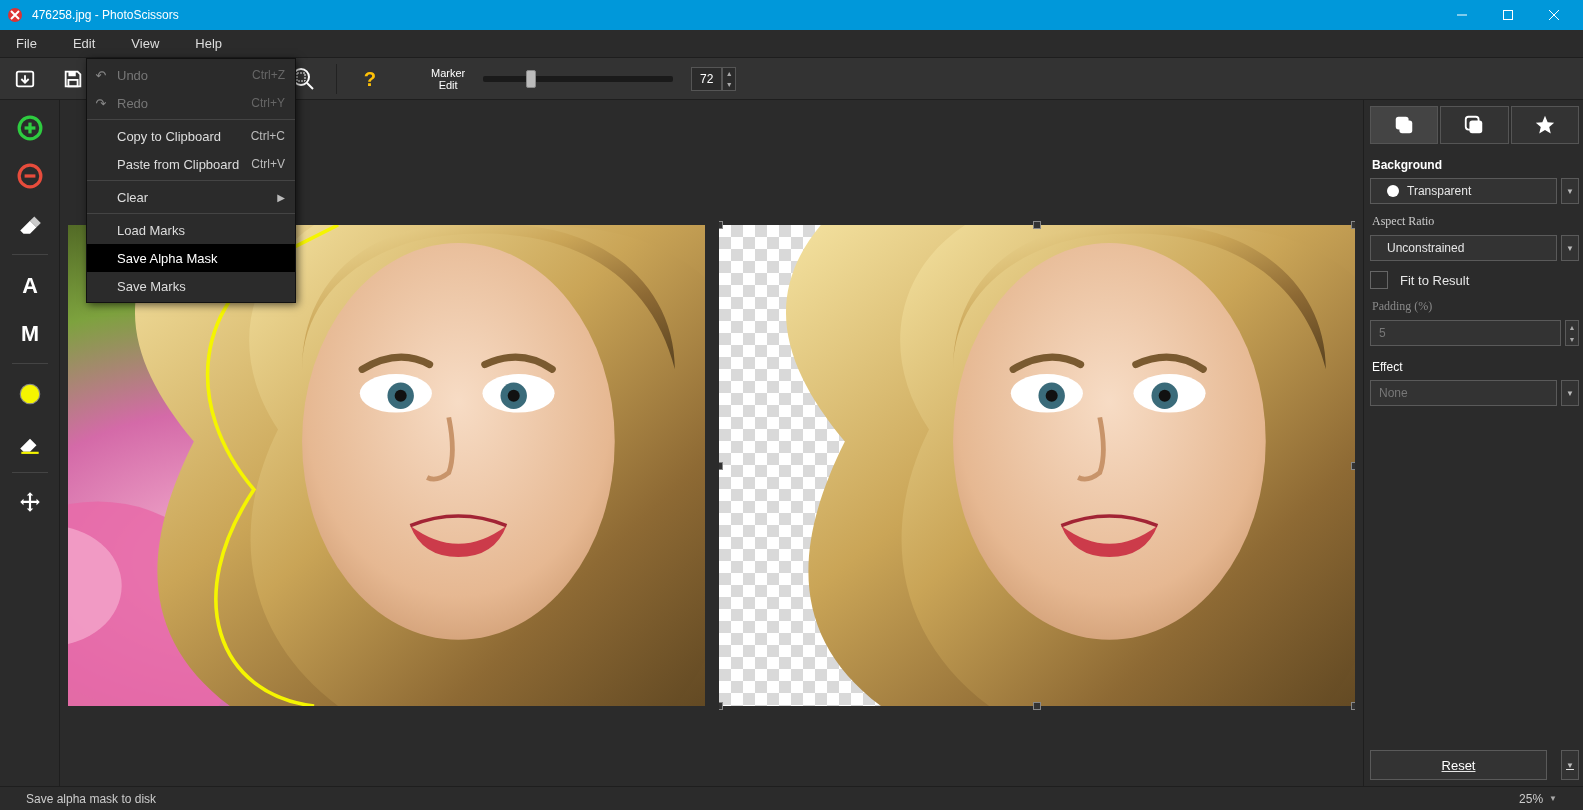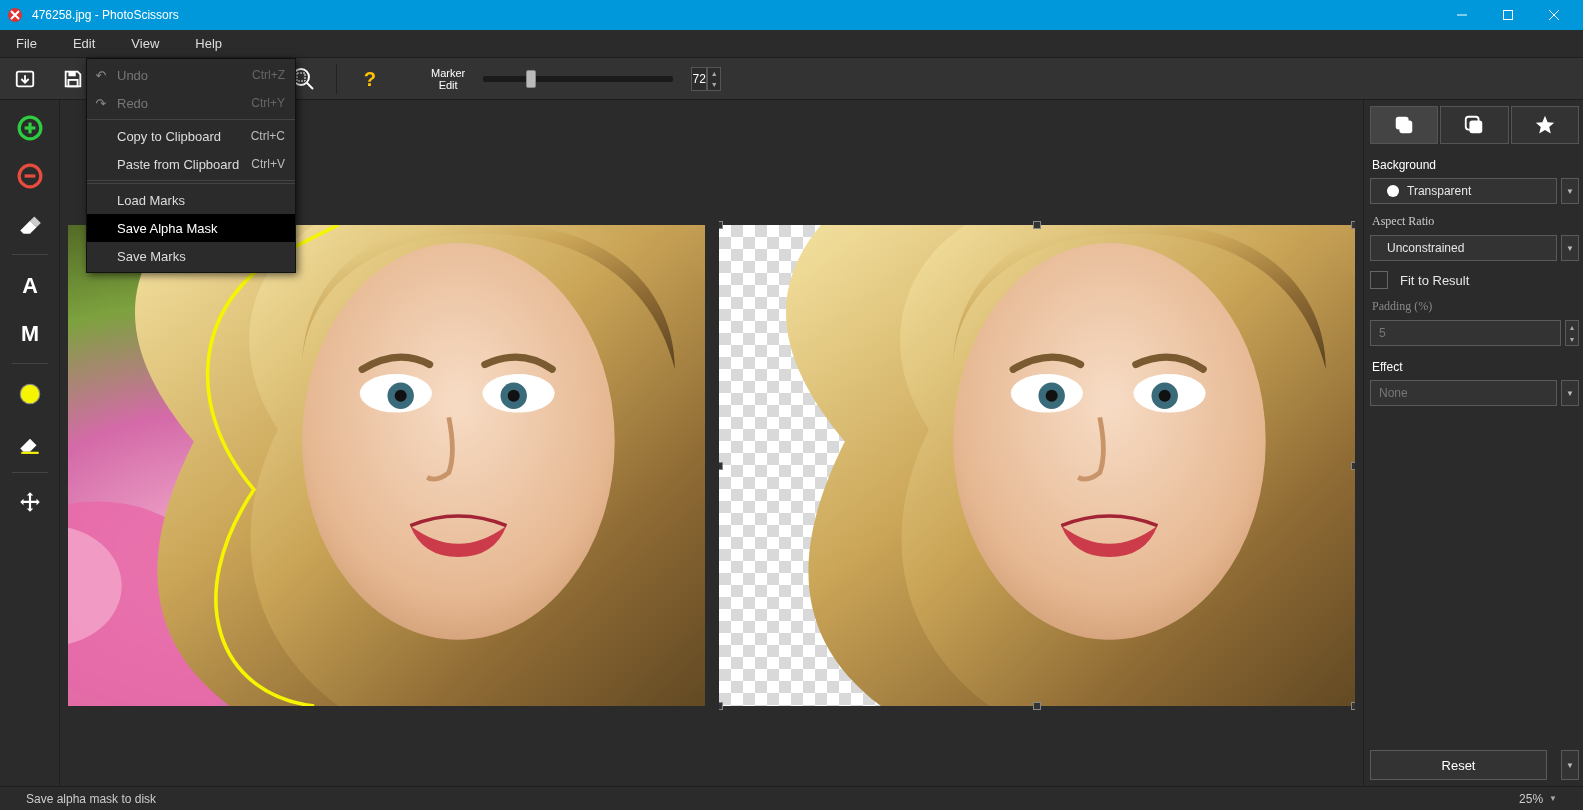--- a/index.html
+++ b/index.html
@@ -12,50 +12,50 @@
   
   .menubar { height: 28px; background: #2b2b2b; display: flex; align-items: center; padding: 0 8px; border-bottom: 1px solid #1e1e1e; }
   .menubar .menu-item { padding: 0 28px 0 8px; height: 28px; display: flex; align-items: center; color: #ddd; cursor: default; }
   
   .toolbar { height: 42px; background: #333; display: flex; align-items: center; padding: 0 10px; gap: 18px; border-bottom: 1px solid #1e1e1e; }
   .tool-btn { width: 30px; height: 30px; display: flex; align-items: center; justify-content: center; color: #fff; cursor: pointer; }
   .toolbar .sep { width: 1px; height: 30px; background: #222; }
   .toolbar .marker-label { font-size: 11px; line-height: 12px; text-align: center; color: #fff; }
   .toolbar .slider { width: 190px; height: 6px; background: #1a1a1a; position: relative; border-radius: 2px; }
   .toolbar .slider .thumb { position: absolute; top: -6px; left: 43px; width: 10px; height: 18px; background: #bbb; border: 1px solid #888; border-radius: 2px; }
-  .toolbar .num-box { width: 16px; height: 24px; background: #2b2b2b; border: 1px solid #555; color: #fff; display: flex; align-items: center; justify-content: center; font-size: 12px; }
+  .toolbar .num-box { width: 31px; height: 24px; background: #2b2b2b; border: 1px solid #555; color: #fff; display: flex; align-items: center; justify-content: center; font-size: 12px; }
   .toolbar .spin { width: 14px; height: 24px; display: flex; flex-direction: column; border: 1px solid #555; background: #2b2b2b; }
   .toolbar .spin div { flex: 1; display: flex; align-items: center; justify-content: center; font-size: 7px; color: #aaa; }
   
   .main { position: absolute; top: 100px; left: 0; right: 0; bottom: 24px; display: flex; background: #2b2b2b; }
   .left-tools { width: 60px; background: #2b2b2b; border-right: 1px solid #1e1e1e; display: flex; flex-direction: column; align-items: center; padding-top: 8px; gap: 8px; }
   .lt-btn { width: 40px; height: 40px; display: flex; align-items: center; justify-content: center; border-radius: 3px; }
   .lt-sep { width: 36px; height: 1px; background: #444; margin: 2px 0; }
   .canvases { flex: 1; display: flex; gap: 14px; padding: 0 8px; background: #2b2b2b; }
   .canvas-pane { flex: 1; position: relative; overflow: hidden; }
   .canvas-inner { position: absolute; left: 0; right: 0; top: 125px; bottom: 80px; }
   .photo { position: absolute; inset: 0; width: 100%; height: 100%; }
   .outline-yellow { outline: 2px solid #f5f500; outline-offset: -2px; }
   .handle { position: absolute; width: 8px; height: 8px; background: #333; border: 1px solid #888; }
 
   .right-panel { width: 220px; background: #2b2b2b; border-left: 1px solid #1e1e1e; display: flex; flex-direction: column; padding: 6px 4px 6px 6px; }
   .rp-tabs { display: flex; gap: 2px; margin-bottom: 8px; }
   .rp-tab { flex:1; height: 38px; background: #333; border: 1px solid #555; display: flex; align-items: center; justify-content: center; }
   .rp-tab.active { background: #444; }
-  .rp-label { font-weight: 400; margin: 6px 2px 4px; color: #fff; font-size: 12px; }
+  .rp-label { font-weight: 700; margin: 6px 2px 4px; color: #fff; font-size: 12px; }
   .rp-row { display: flex; align-items: center; gap: 4px; margin: 2px 0 8px; }
   .rp-select { flex: 1; height: 26px; background: #333; border: 1px solid #5a5a5a; color: #e6e6e6; display: flex; align-items: center; padding: 0 16px; font-size: 12px; }
   .rp-dd { width: 18px; height: 26px; background: #333; border: 1px solid #5a5a5a; display: flex; align-items: center; justify-content: center; font-size: 8px; color: #bbb; }
   .rp-sublabel { font-size: 12px; color: #ccc; margin: 2px 2px 4px; font-family: Liberation Serif, serif; }
   .rp-check { width: 18px; height: 18px; border: 1px solid #666; background: #2b2b2b; display: inline-block; }
   .rp-input { flex:1; height: 26px; background: #333; border: 1px solid #5a5a5a; color: #e6e6e6; padding: 0 8px; font-size: 12px; display:flex; align-items:center;}
   .rp-input.disabled { color: #777; }
   .rp-spin { width: 14px; height: 26px; display:flex; flex-direction:column; border:1px solid #5a5a5a; background:#333; }
   .rp-spin div { flex:1; display:flex; align-items:center; justify-content:center; font-size:7px; color:#aaa; }
-  .rp-reset-wrap { margin-top: auto; display: flex; gap: 14px; padding-top: 10px; }
+  .rp-reset-wrap { margin-top: auto; display: flex; gap: 14px; padding-top: 10px; text-decoration: underline; }
   .rp-reset { flex:1; height: 30px; background: #333; border: 1px solid #5a5a5a; color:#fff; display:flex; align-items:center; justify-content:center; font-size: 13px; }
   
   .statusbar { position: absolute; left:0; right:0; bottom:0; height: 24px; background: #2b2b2b; border-top:1px solid #1e1e1e; display:flex; align-items:center; padding: 0 26px; color:#ccc; font-size:12px; }
   .statusbar .zoom { margin-left:auto; display:flex; align-items:center; gap:6px; }
   .statusbar .zoom .tri { font-size: 8px; color:#aaa; }
   
   .dropdown { position: absolute; top: 58px; left: 86px; width: 210px; background: #2b2b2b; border: 1px solid #111; box-shadow: 2px 2px 8px rgba(0,0,0,.6); z-index: 100; padding: 2px 0; }
   .dd-item { height: 28px; display:flex; align-items:center; padding: 0 10px 0 30px; position:relative; color:#ddd; font-size:13px; cursor: default; }
   .dd-item .shortcut { margin-left:auto; color:#bbb; font-size:12px; }
   .dd-item.disabled { color:#777; }
@@ -403,20 +403,24 @@
   <div class="dd-sep"></div>
   <div class="dd-item">
     <span>Copy to Clipboard</span>
     <span class="shortcut">Ctrl+C</span>
   </div>
   <div class="dd-item">
     <span>Paste from Clipboard</span>
     <span class="shortcut">Ctrl+V</span>
   </div>
   <div class="dd-sep"></div>
+  <div class="dd-item">
+    <span>Clear</span>
+    <span class="submenu-arrow">▶</span>
+  </div>
   <div class="dd-sep"></div>
   <div class="dd-item">
     <span>Load Marks</span>
   </div>
   <div class="dd-item highlight">
     <span>Save Alpha Mask</span>
   </div>
   <div class="dd-item">
     <span>Save Marks</span>
   </div>

